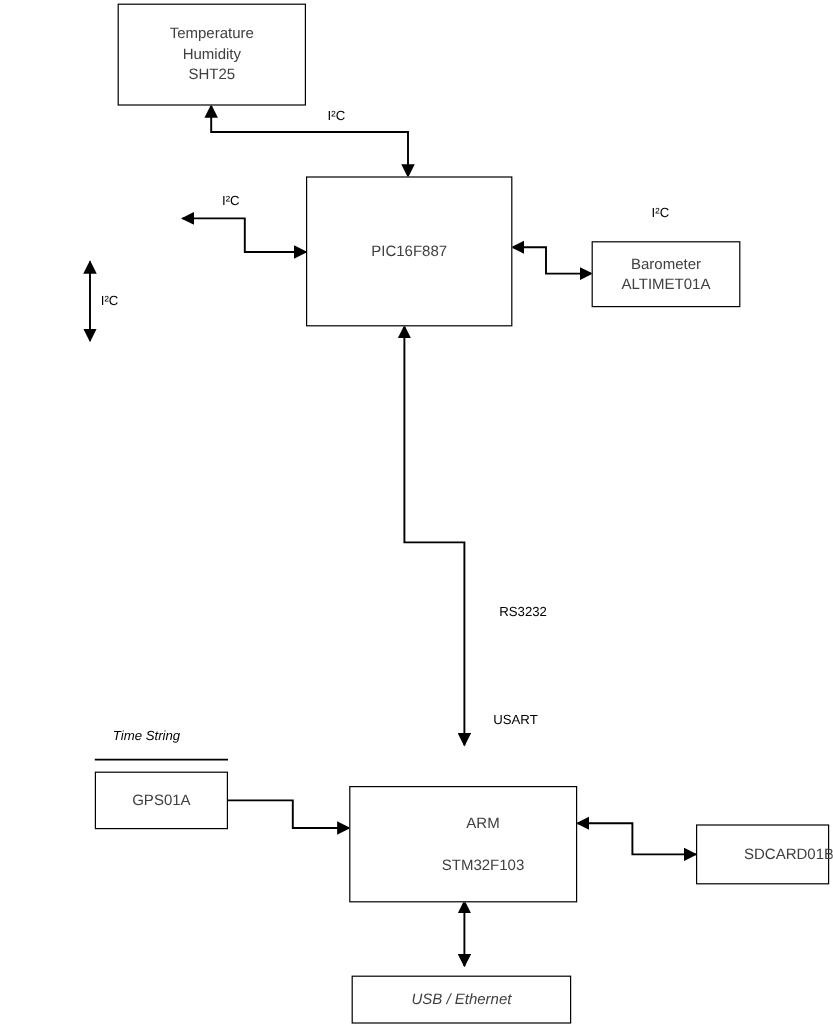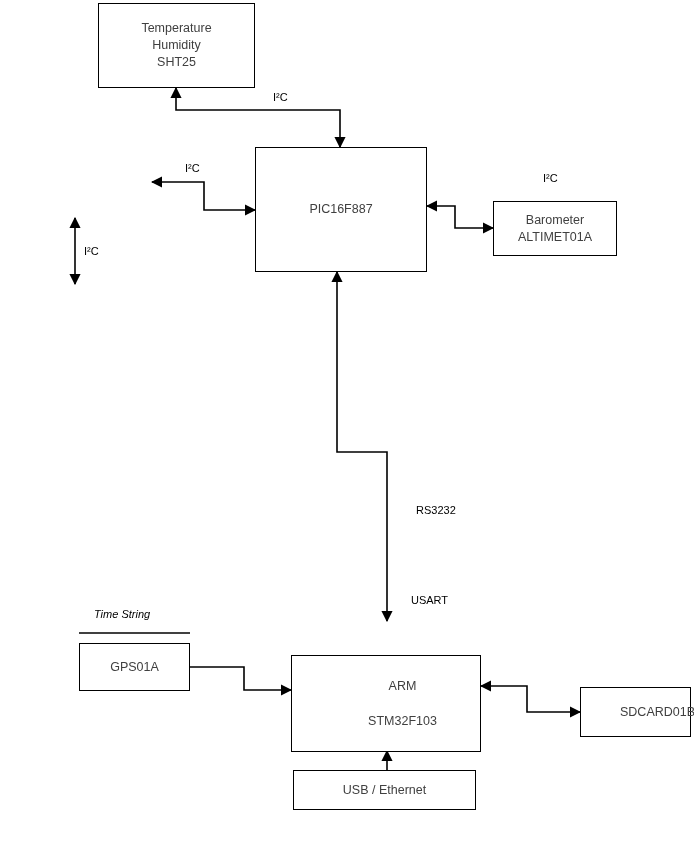--- a/index.html
+++ b/index.html
@@ -105,21 +105,21 @@
   </div>
 
   <div class="node" style="left:79px; top:643px; width:111px; height:48px;">
     <span class="line">GPS01A</span>
   </div>
 
   <div class="node" style="left:580px; top:687px; width:111px; height:50px;padding-left:44px;">
     <span class="line">SDCARD01B</span>
   </div>
 
-  <div class="node" style="left:293px; top:770px; width:183px; height:40px;">
+  <div class="node" style="left:293px; top:813px; width:183px; height:40px;font-style:italic;">
     <span class="line">USB / Ethernet</span>
   </div>
 
   <span class="label" style="left:273px; top:91px;">I²C</span>
   <span class="label" style="left:185px; top:162px;">I²C</span>
   <span class="label" style="left:84px; top:245px;">I²C</span>
   <span class="label" style="left:543px; top:172px;">I²C</span>
   <span class="label" style="left:416px; top:478px;margin-top:26px;">RS3232</span>
   <span class="label" style="left:411px; top:594px;">USART</span>
   <span class="label" style="left:94px; top:608px;font-style:italic;">Time String</span>

